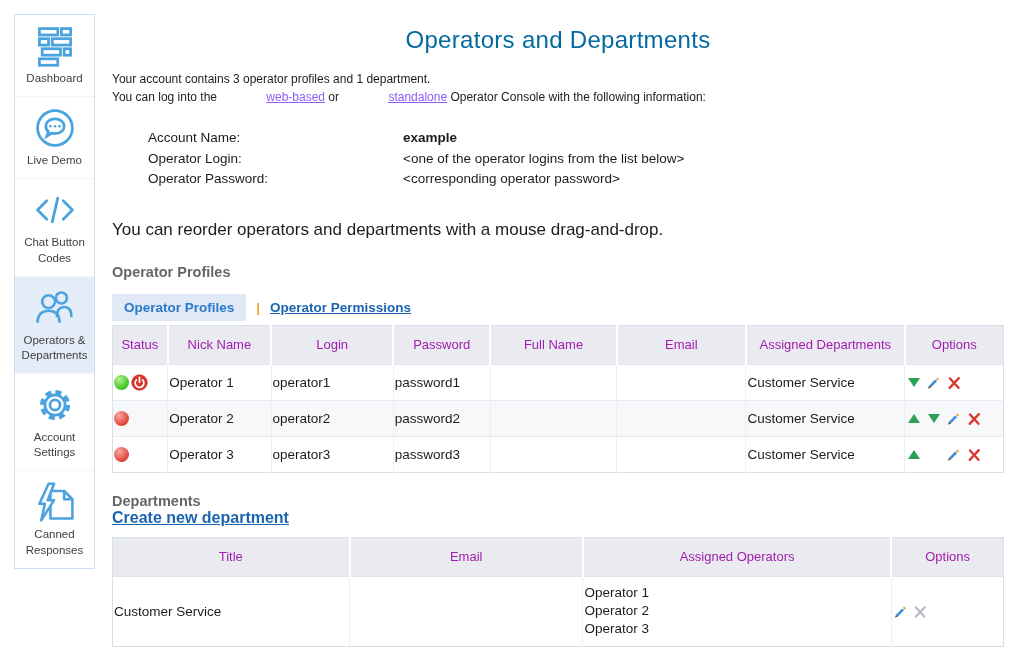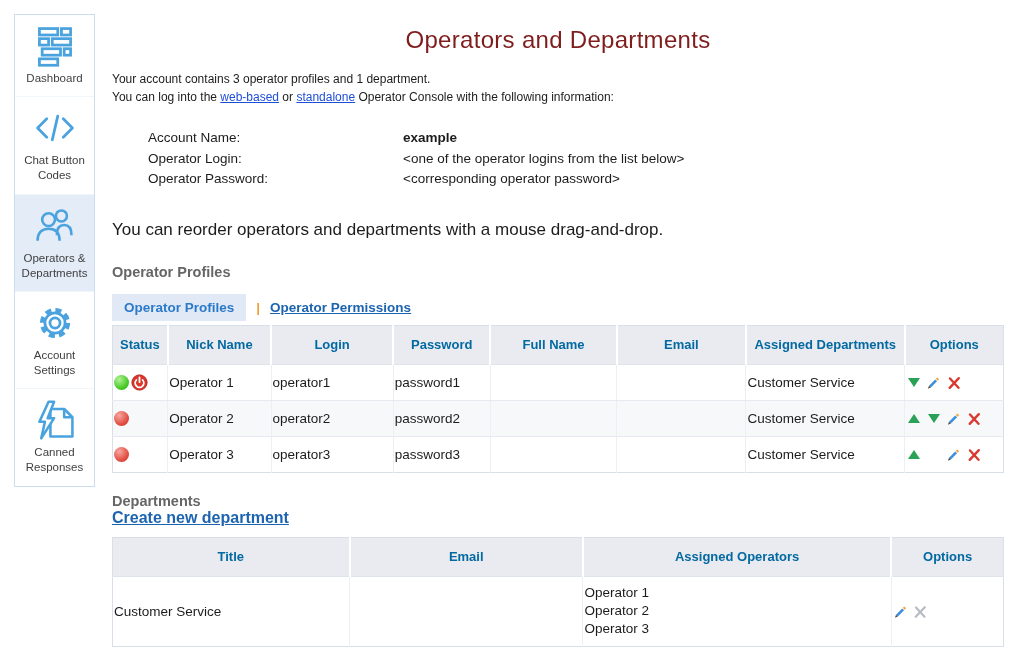--- a/index.html
+++ b/index.html
@@ -15,23 +15,23 @@
   }
   .nav-item { padding:9px 3px 10px; text-align:center; cursor:pointer; }
   .nav-item + .nav-item { border-top:1px solid #f1f6fb; }
   .nav-item.active { background:#e4ecf8; }
   .nav-icon { width:44px; height:44px; display:block; margin:0 auto 3px; }
   .nav-label { font-size:11.5px; color:#3f3f3f; line-height:1.32; }
 
   
   .main { position:absolute; left:112px; top:0; width:892px; }
   .page-title { margin:26px 0 0; text-align:center; font-size:24px; font-weight:400;
-                color:#7f1d1d; letter-spacing:.3px; }
+                color:#0369a1; letter-spacing:.3px; }
   .intro { margin-top:16px; font-size:12px; color:#1c1c1c; line-height:18px; }
-  a.lnk { color:#1d4ed8; text-decoration:underline; cursor:pointer; }
+  a.lnk { color:#8b5cf6; text-decoration:underline; cursor:pointer;margin-left:46px; }
   a.blnk { color:#1d64b0; text-decoration:underline; cursor:pointer; font-weight:bold; }
 
   .creds { margin:22px 0 0 36px; font-size:13.5px; color:#1c1c1c; }
   .cred-row { display:flex; line-height:20.5px; }
   .cred-label { width:255px; }
   .cred-value.bold { font-weight:bold; }
 
   .note { margin-top:30px; font-size:17px; color:#1c1c1c; }
   .section-heading { margin-top:24px; font-size:14.5px; font-weight:bold; color:#666; }
 
@@ -39,22 +39,22 @@
   .tabbar { margin-top:14px; display:flex; justify-content:space-between; align-items:flex-end; }
   .tabs { display:flex; align-items:center; font-size:13.5px; font-weight:bold; }
   .tab-active { background:#e2e9f6; color:#2a7ac9; padding:6px 12px; cursor:default; }
   .tab-sep { color:#f0a236; margin:0 10px; }
   .create-links { text-align:right; font-size:13px; font-weight:bold; line-height:18px; padding-bottom:5px; }
   .create-links a { display:block; }
 
   
   table.grid { width:100%; border-collapse:collapse; margin-top:4px;
                font-size:13.5px; color:#1c1c1c; border:1px solid #d8dfe9; }
-  .grid th { background:#e9ebf0; font-size:13px; color:#0369a1; height:36px;
-             border-left:2px solid #fff; border-bottom:1px solid #dfe3ea; font-weight:bold; }
+  .grid th { background:#e9ebf0; font-size:13px; color:#a21caf; height:36px;
+             border-left:2px solid #fff; border-bottom:1px solid #dfe3ea; font-weight:normal; }
   .grid th:first-child { border-left:none; }
   .grid td { text-align:left; height:33px; border-left:1px solid #eceff4;
              border-bottom:1px solid #e6eaf0; background:#fff; }
   .grid td:first-child { border-left:none; }
   .grid tr.alt td { background:#f7f8fa; }
   .grid tr:last-child td { border-bottom:none; }
 
   .dept-table td { height:67px; }
   .op-line { line-height:18px; }
 
@@ -83,20 +83,30 @@
         <rect x="31" y="5" width="10" height="7"></rect>
       <rect x="7" y="16" width="10" height="7"></rect>
         <rect x="21" y="16" width="20" height="7"></rect>
       <rect x="10" y="27" width="20" height="7"></rect>
         <rect x="34" y="27" width="7" height="7"></rect>
       <rect x="7" y="38" width="20" height="7"></rect>
     </svg>
     <div class="nav-label">Dashboard</div>
   </div>
 
+  <div class="nav-item">
+    <svg class="nav-icon" viewBox="0 0 48 48" fill="none" stroke="#4aa3de" stroke-width="3">
+      <circle cx="24" cy="24" r="19"></circle>
+      <path d="M24,14 c6,0 10,3.6 10,8 c0,4.4 -4,8 -10,8 c-1.2,0 -2.3,-0.15 -3.3,-0.4 L15,33 l1.8,-5 c-1.7,-1.4 -2.8,-3.4 -2.8,-6 c0,-4.4 4,-8 10,-8 z"></path>
+      <circle cx="19" cy="22" r="1.4" fill="#4aa3de" stroke="none"></circle>
+      <circle cx="24" cy="22" r="1.4" fill="#4aa3de" stroke="none"></circle>
+      <circle cx="29" cy="22" r="1.4" fill="#4aa3de" stroke="none"></circle>
+    </svg>
+    <div class="nav-label">Live Demo</div>
+  </div>
 
   <div class="nav-item">
     <svg class="nav-icon" viewBox="0 0 48 48" fill="none" stroke="#4aa3de" stroke-width="3" stroke-linecap="round" stroke-linejoin="round">
       <polyline points="15,14 5,24 15,34"></polyline>
       <line x1="21" y1="37" x2="27" y2="11"></line>
       <polyline points="33,14 43,24 33,34"></polyline>
     </svg>
     <div class="nav-label">Chat Button Codes</div>
   </div>
 

